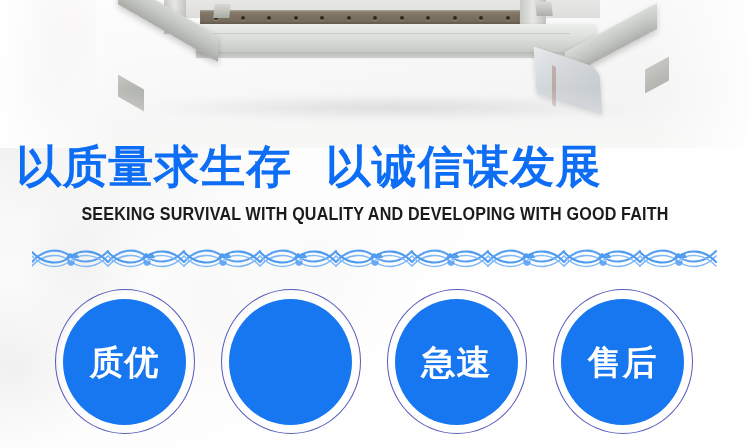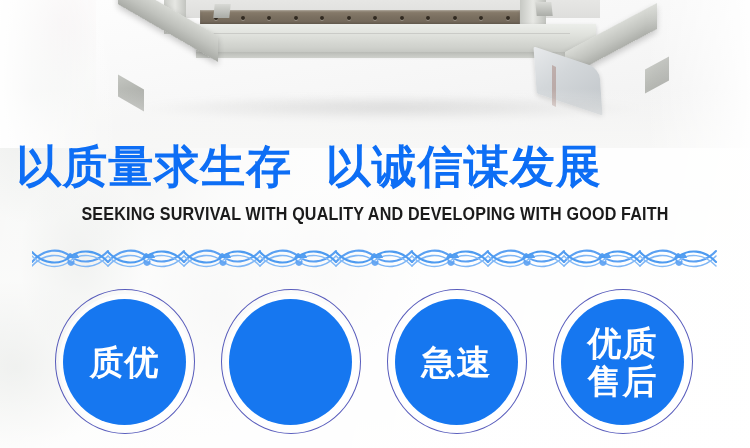--- a/index.html
+++ b/index.html
@@ -254,21 +254,21 @@
     background: rgba(255,255,255,0.75);
     box-sizing: border-box;
   }
   .badge-fill {
     position: absolute;
     left: 9px; top: 11px;
     width: 123px; height: 126px;
     border-radius: 50%;
     background: #1677f0;
     display: flex;
-    flex-direction: column;
+    flex-direction: row;
     align-items: center;
     justify-content: center;
     box-sizing: border-box;
   }
   .badge-line {
     font-family: "DejaVu Sans", "Liberation Sans", sans-serif;
     font-size: 34px;
     font-weight: 700;
     color: #ffffff;
     line-height: 1.12;
@@ -370,19 +370,18 @@
       <div class="badge-gap"></div>
       <div class="badge-fill">
         <span class="badge-line">急速</span>
       </div>
     </div>
 
     <div class="badge">
       <div class="badge-ring"></div>
       <div class="badge-gap"></div>
       <div class="badge-fill">
-        <span class="badge-line">优质</span>
         <span class="badge-line">售后</span>
       </div>
     </div>
 
   </div>
 </div>
 
 </body></html>

